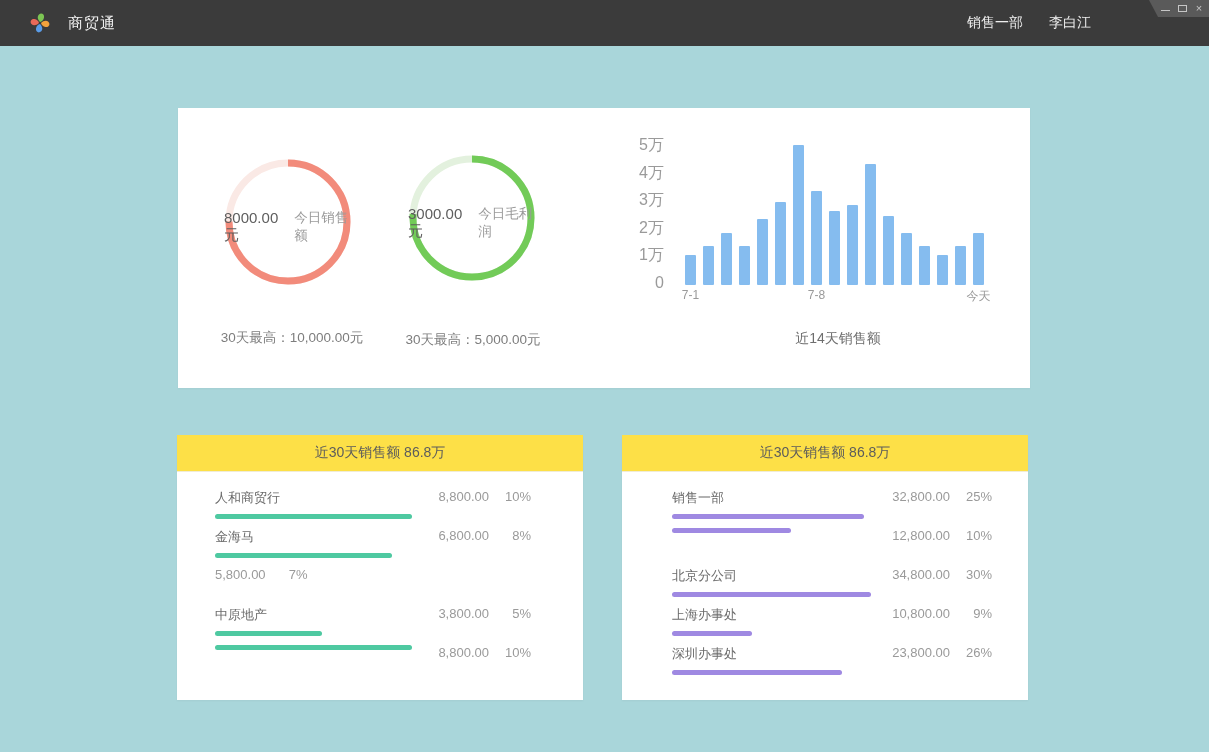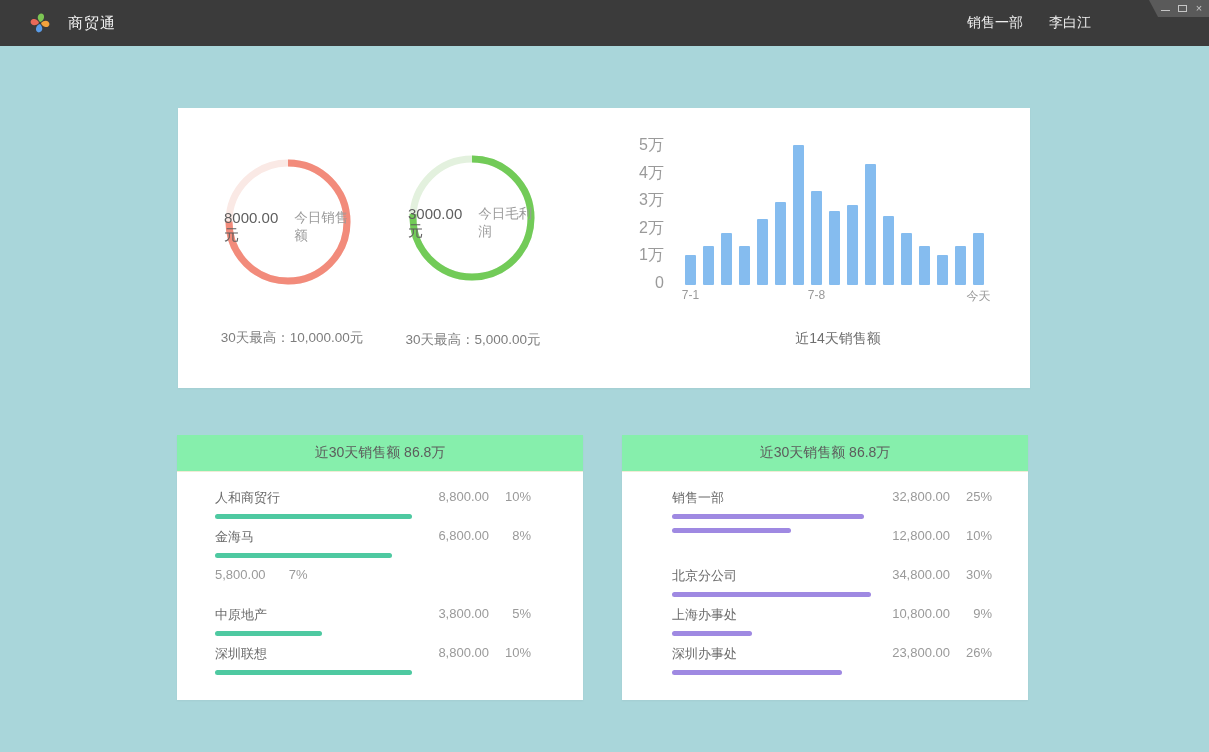--- a/index.html
+++ b/index.html
@@ -59,21 +59,21 @@
   }
   .vbar { width:11px; border-radius:1px; }
   .x-axis { position:absolute; left:47px; top:152px; width:306px; height:16px; }
   .xtick { position:absolute; transform:translateX(-50%); font-size:12px; color:#9A9A9A; white-space:nowrap; }
   .chart-title {
     position:absolute; left:47px; top:194px; width:306px; text-align:center;
     font-size:14px; color:#6E6E6E;
   }
   
   .rank-header {
-    height:37px; background:#86efac; border-bottom:1px solid #F0ECD6;
+    height:37px; background:#fde047; border-bottom:1px solid #F0ECD6;
     display:flex; align-items:center; justify-content:center;
     font-size:14px; color:#5C5C5C;
   }
   .rank-body { padding-top:17px; }
   .card-rank-left .rank-body { padding-left:38px; padding-right:52px; }
   .card-rank-right .rank-body { padding-left:50px; padding-right:36px; }
   .rank-row { height:39px; display:flex; align-items:flex-start; padding-bottom:9px; }
   .rank-left-col { flex:1; display:flex; flex-direction:column; justify-content:flex-end; }
   .rank-name { font-size:13px; color:#6B6B6B; margin-bottom:7px; }
   .rank-bar { height:5px; border-radius:3px; }
@@ -210,21 +210,20 @@
           <div class="rank-name">中原地产</div>
           <div class="rank-bar" style="width: 107px; background: rgb(78, 201, 161);"></div>
         </div>
         <div class="rank-right-col">
           <span class="rank-amount">3,800.00</span>
           <span class="rank-pct">5%</span>
         </div>
       </div>
       <div class="rank-row">
         <div class="rank-left-col">
-          <div class="rank-name">深圳联想</div>
           <div class="rank-bar" style="width: 197px; background: rgb(78, 201, 161);"></div>
         </div>
         <div class="rank-right-col">
           <span class="rank-amount">8,800.00</span>
           <span class="rank-pct">10%</span>
         </div>
       </div>
     </div>
 </div>
 

